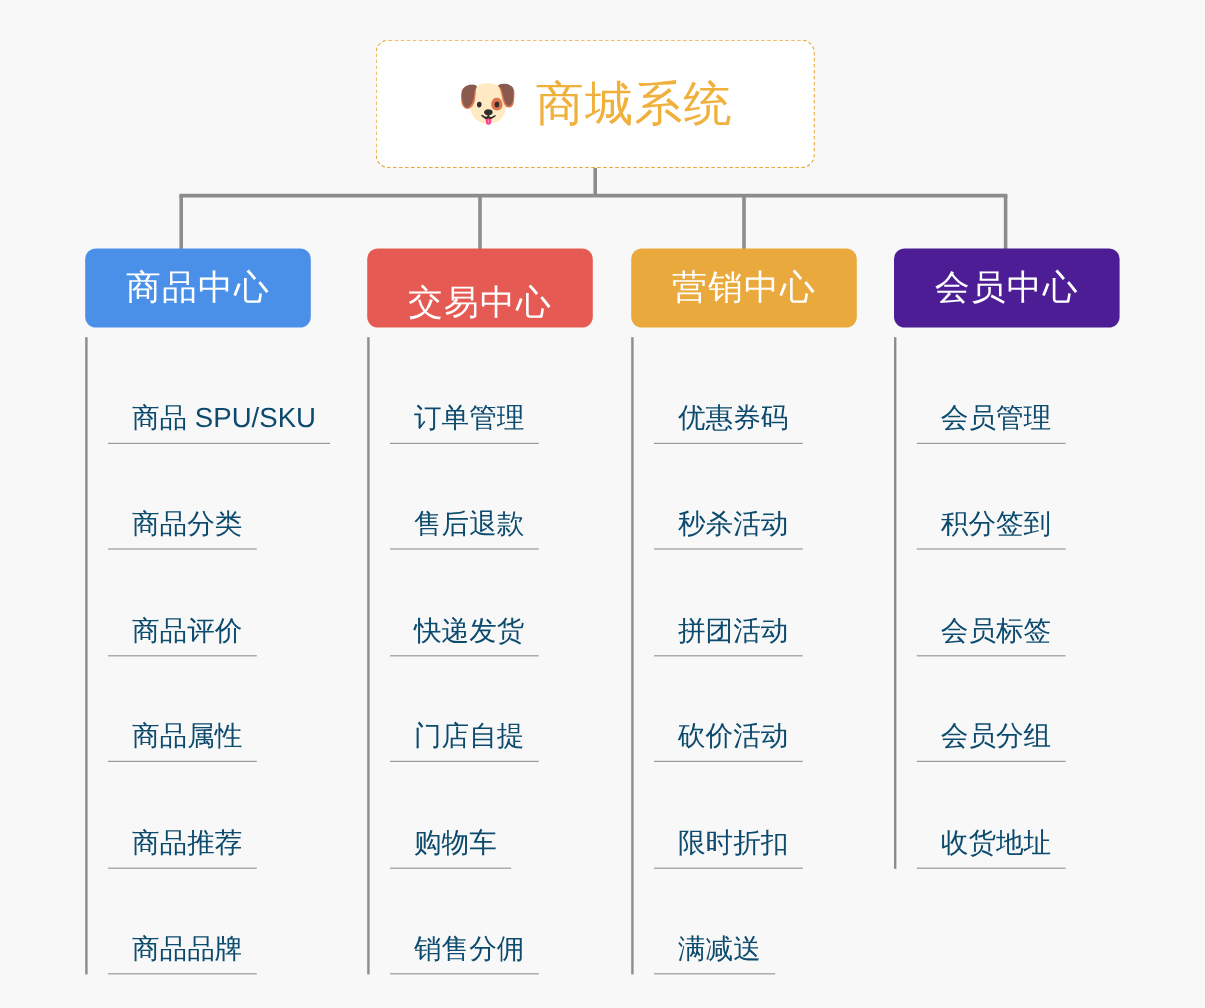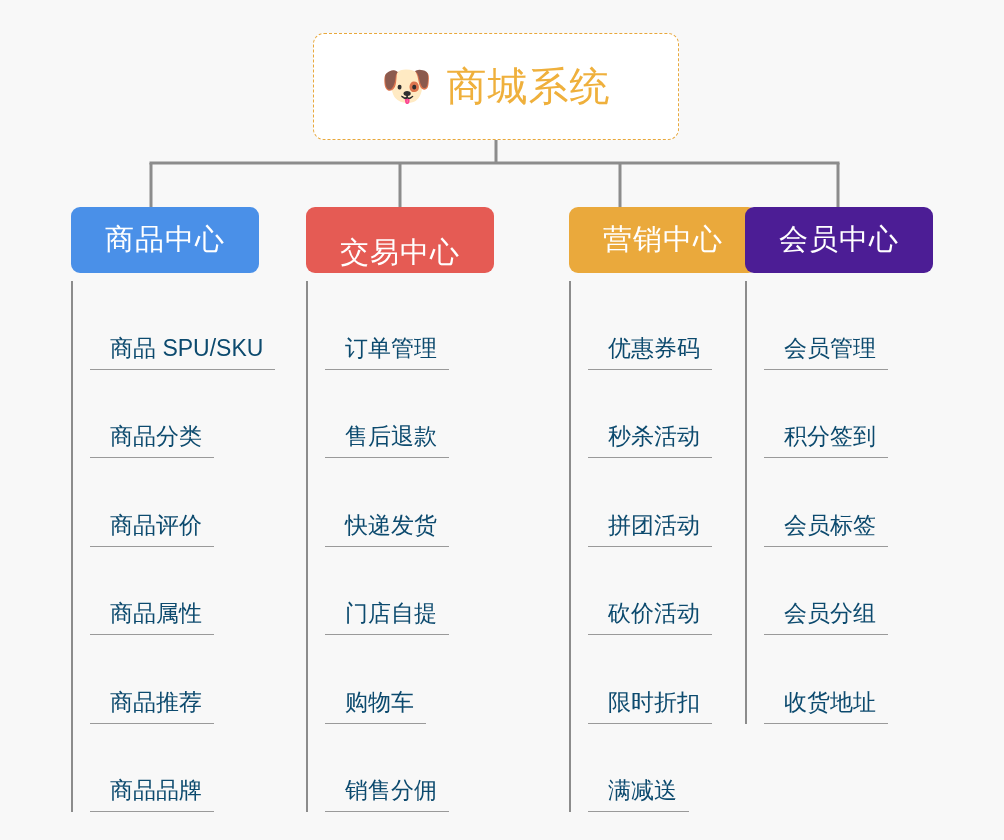--- a/index.html
+++ b/index.html
@@ -59,21 +59,21 @@
   }
 
   
   .column {
     position: absolute;
     top: 207px;
     width: 188px;
   }
   .col-1 { left: 57px; margin-left: 14px; }
   .col-2 { left: 306px; }
-  .col-3 { left: 526px; margin-left: 43px; }
+  .col-3 { left: 526px; }
   .col-4 { left: 745px; }
 
   .cat-header {
     width: 188px;
     height: 66px;
     box-sizing: border-box;
     border-radius: 9px;
     display: flex;
     align-items: center;
     justify-content: center;

